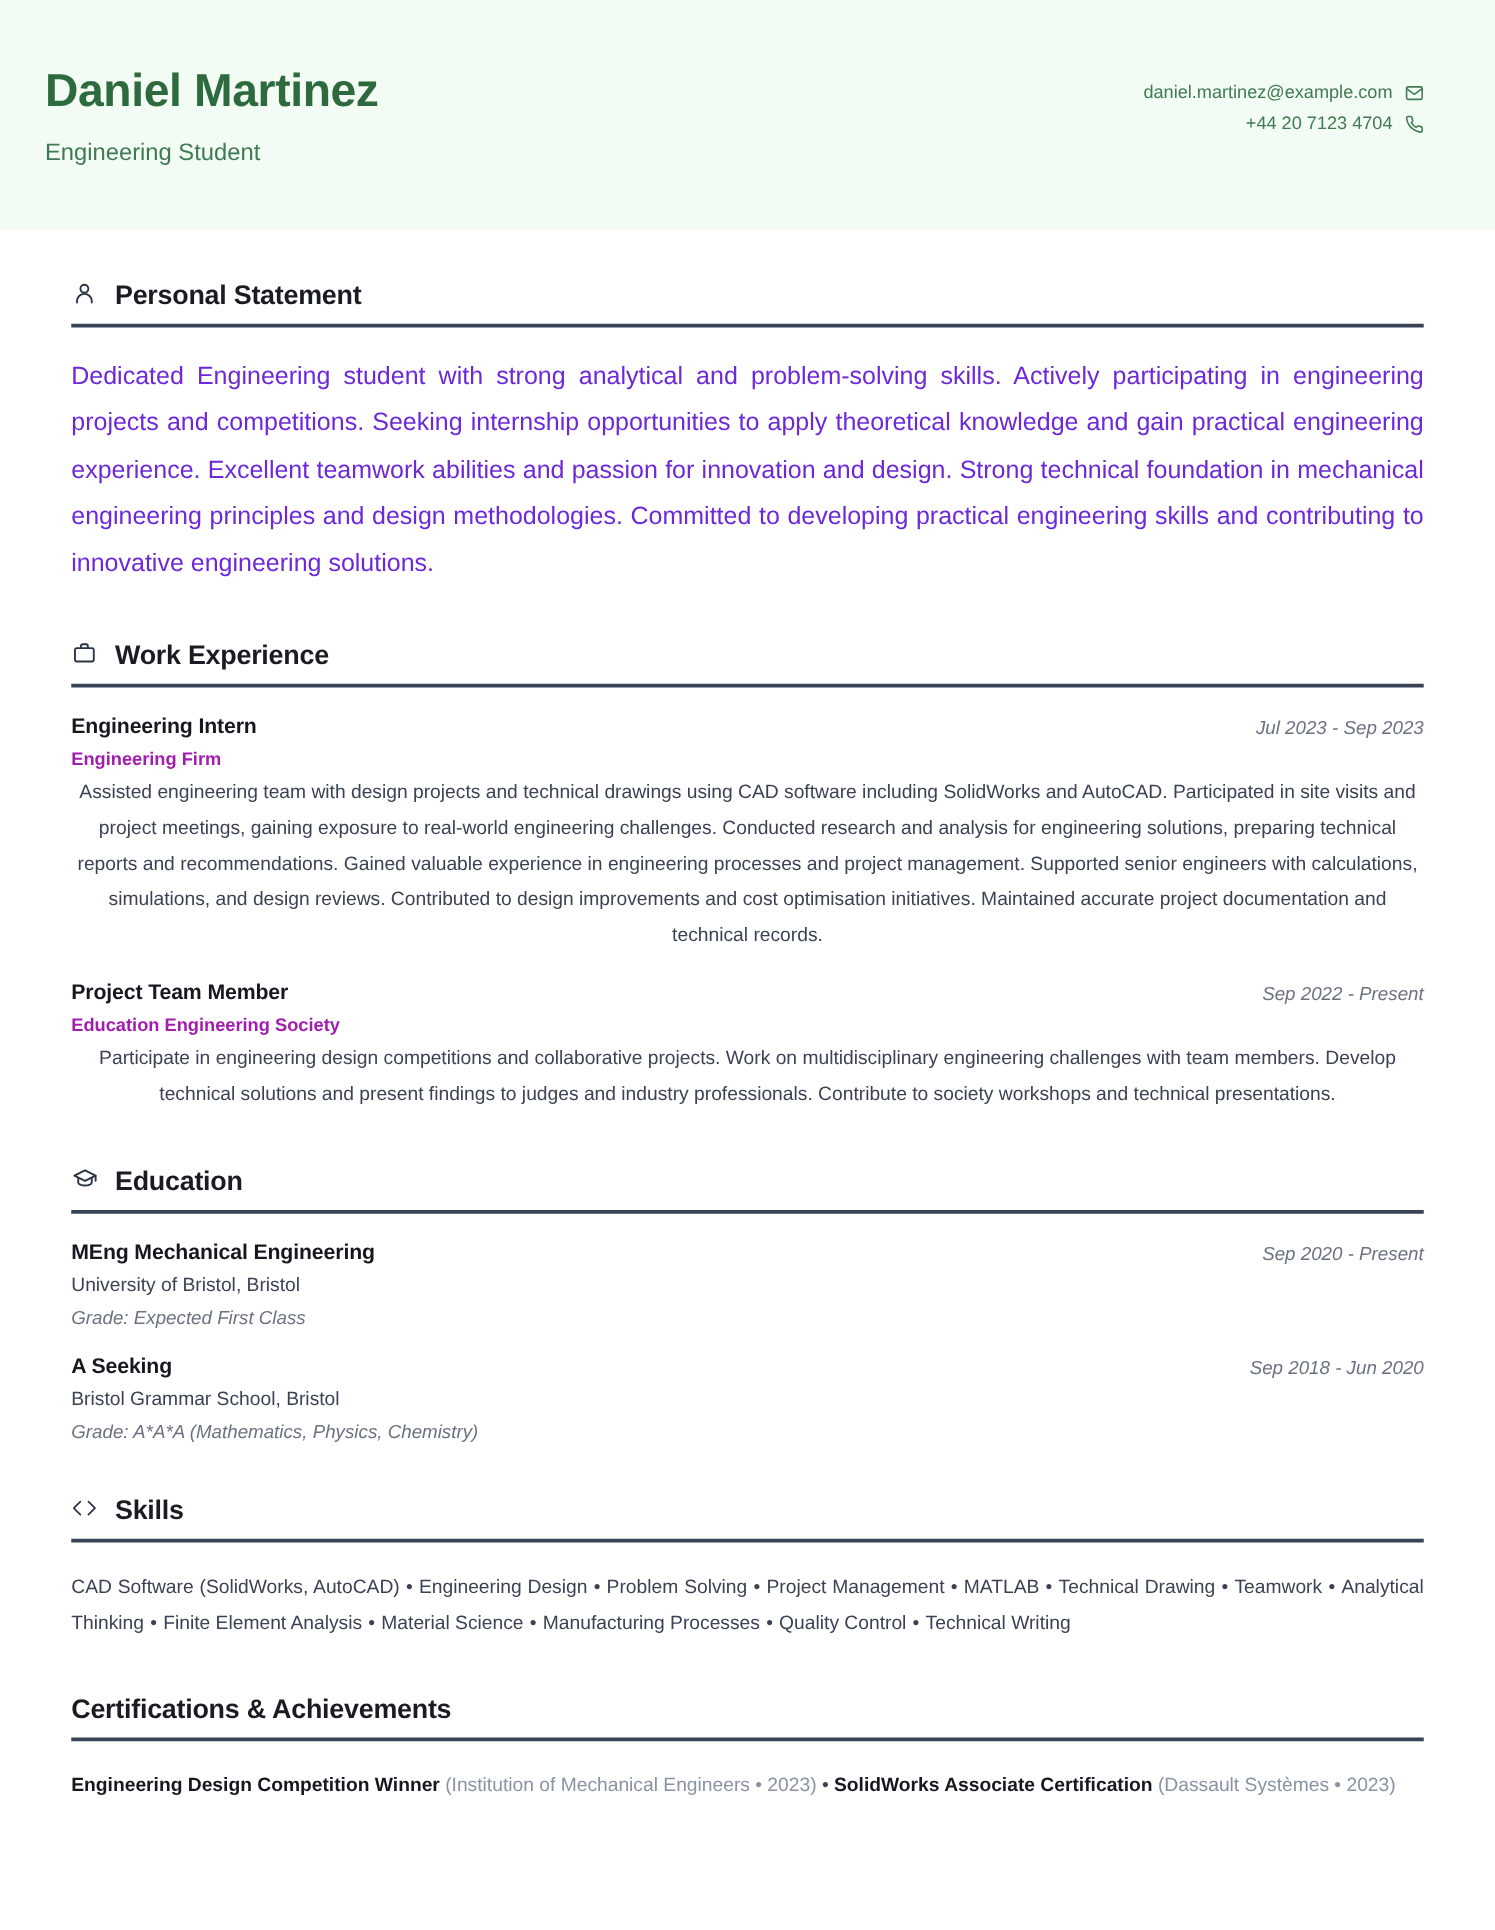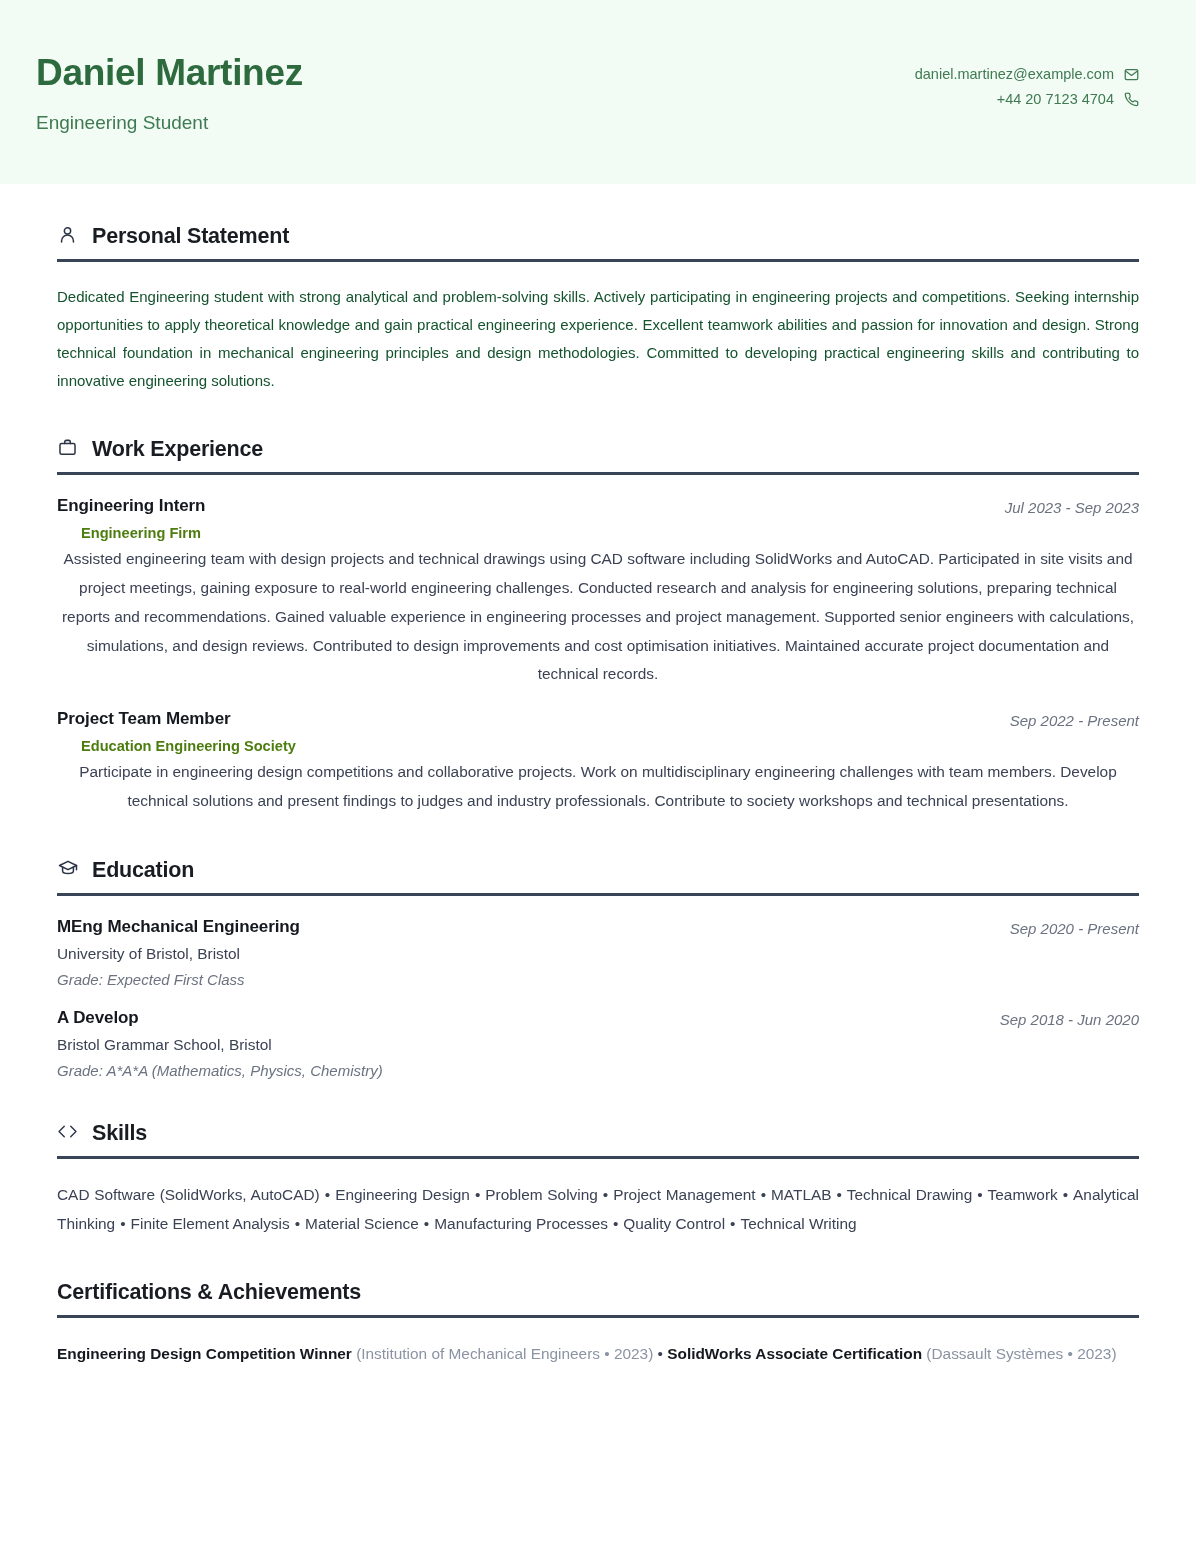--- a/index.html
+++ b/index.html
@@ -109,23 +109,23 @@
 
   .rule {
     height: 3px;
     background: #394456;
     width: 100%;
   }
 
   .section-body { padding-top: 21px; }
 
   .para {
-    font-size: 15px;
+    font-size: 20px;
     line-height: 1.87;
-    color: #14532d;
+    color: #6d28d9;
     text-align: justify;
   }
 
   
   .entry { margin-bottom: 4px; }
   .entry + .entry { margin-top: 20px; }
 
   .entry-top {
     display: flex;
     align-items: flex-end;
@@ -143,23 +143,22 @@
   .entry-date {
     font-size: 15px;
     font-style: italic;
     color: #6b7280;
     white-space: nowrap;
   }
 
   .entry-org {
     font-size: 14.6px;
     font-weight: bold;
-    color: #4d7c0f;
+    color: #a21caf;
     margin-top: 9px;
-    margin-left: 24px;
   }
 
   .entry-desc {
     font-size: 15.4px;
     line-height: 1.87;
     color: #3a4254;
     margin-top: 4px;
     text-align: center;
   }
 
@@ -299,21 +298,21 @@
           <div class="entry-top">
             <span class="entry-title">MEng Mechanical Engineering</span>
             <span class="entry-date">Sep 2020 - Present</span>
           </div>
           <div class="edu-school">University of Bristol, Bristol</div>
           <div class="edu-grade">Grade: Expected First Class</div>
         </div>
 
         <div class="edu-entry">
           <div class="entry-top">
-            <span class="entry-title">A Develop</span>
+            <span class="entry-title">A Seeking</span>
             <span class="entry-date">Sep 2018 - Jun 2020</span>
           </div>
           <div class="edu-school">Bristol Grammar School, Bristol</div>
           <div class="edu-grade">Grade: A*A*A (Mathematics, Physics, Chemistry)</div>
         </div>
 
       </div>
     </div>
 
     <div class="section">

